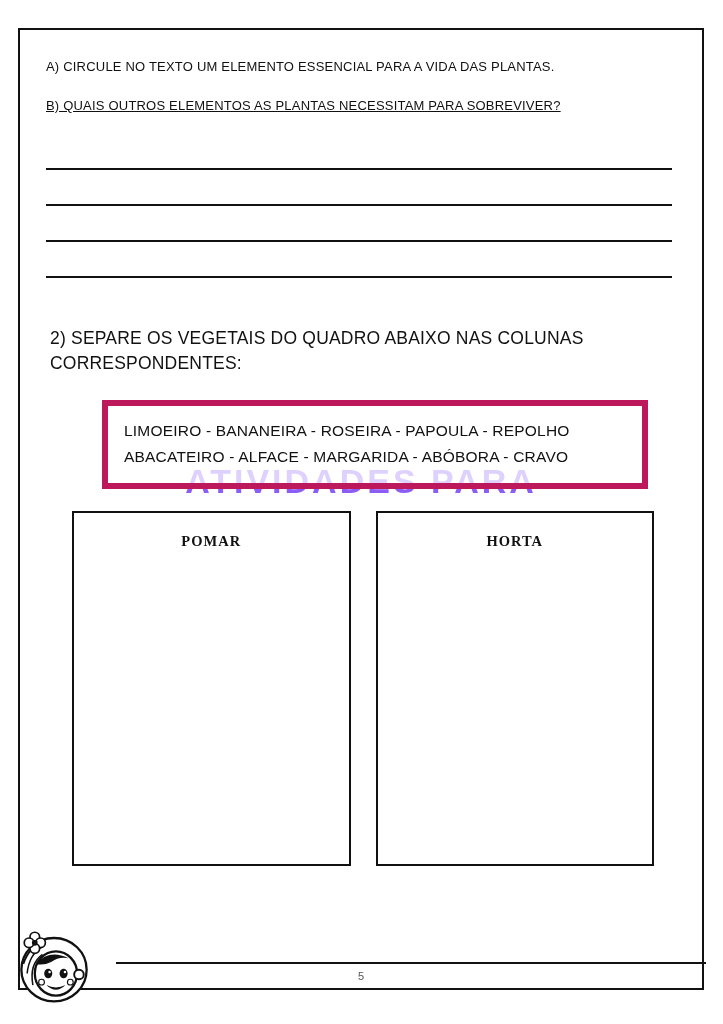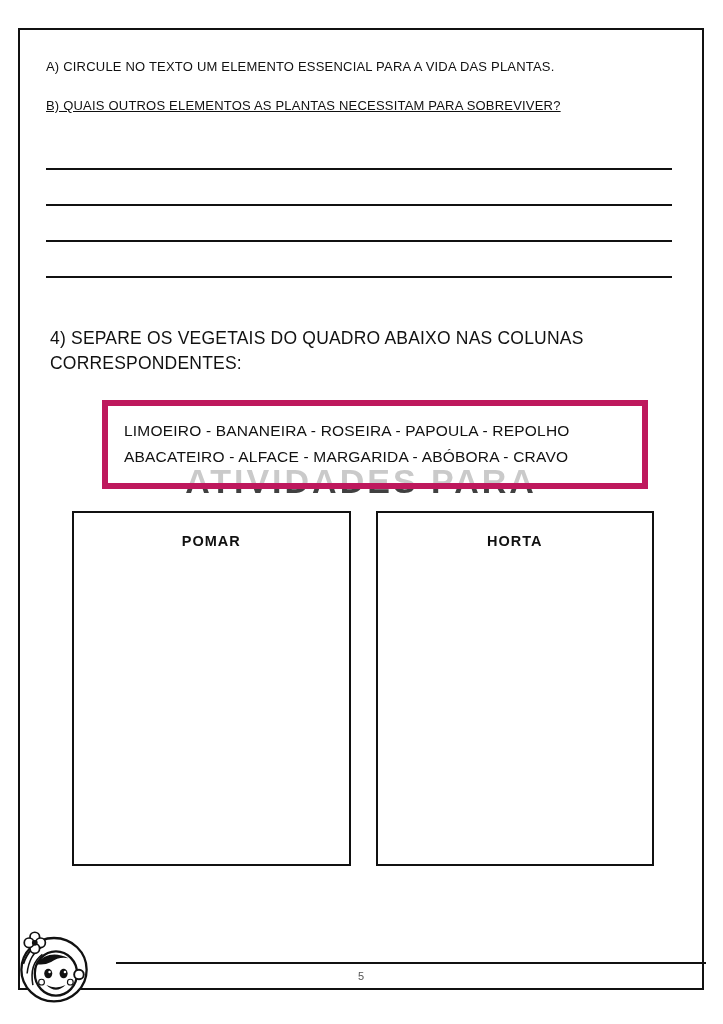--- a/index.html
+++ b/index.html
@@ -29,21 +29,21 @@
 
   .watermark {
     position: absolute;
     left: 0;
     top: 430px;
     width: 100%;
     text-align: center;
     font-size: 34px;
     letter-spacing: 3px;
     font-weight: bold;
-    color: #404040;
+    color: #8b5cf6;
     pointer-events: none;
     line-height: 1.25;
     z-index: 0;
   }
   .watermark .wm-line2 { letter-spacing: 4px; }
 
   .content {
     position: relative;
     z-index: 2;
     padding: 28px 30px 0 26px;
@@ -87,20 +87,21 @@
     line-height: 1.62;
     letter-spacing: 0.2px;
     color: #111111;
     white-space: nowrap;
   }
 
   .columns {
     display: flex;
     gap: 25px;
     margin: 22px 18px 0 26px;
+    font-family: Liberation Serif, serif;
   }
   .column {
     flex: 1 1 0;
     border: 2px solid #111111;
     height: 355px;
     box-sizing: border-box;
     background: rgba(255,255,255,0.6);
   }
   .column-title {
     text-align: center;
@@ -153,21 +154,21 @@
 
     <p class="q-text b">B) QUAIS OUTROS ELEMENTOS AS PLANTAS NECESSITAM PARA SOBREVIVER?</p>
 
     <div class="lines">
       <div class="answer-line"></div>
       <div class="answer-line"></div>
       <div class="answer-line"></div>
       <div class="answer-line"></div>
     </div>
 
-    <p class="q4">4) SEPARE OS VEGETAIS DO QUADRO ABAIXO NAS COLUNAS CORRESPONDENTES:</p>
+    <p class="q4">2) SEPARE OS VEGETAIS DO QUADRO ABAIXO NAS COLUNAS CORRESPONDENTES:</p>
 
     <div class="word-box">
       <div class="wb-line">LIMOEIRO - BANANEIRA - ROSEIRA - PAPOULA - REPOLHO</div>
       <div class="wb-line">ABACATEIRO - ALFACE - MARGARIDA - ABÓBORA - CRAVO</div>
     </div>
 
     <div class="columns">
       <div class="column">
         <div class="column-title">POMAR</div>
       </div>

